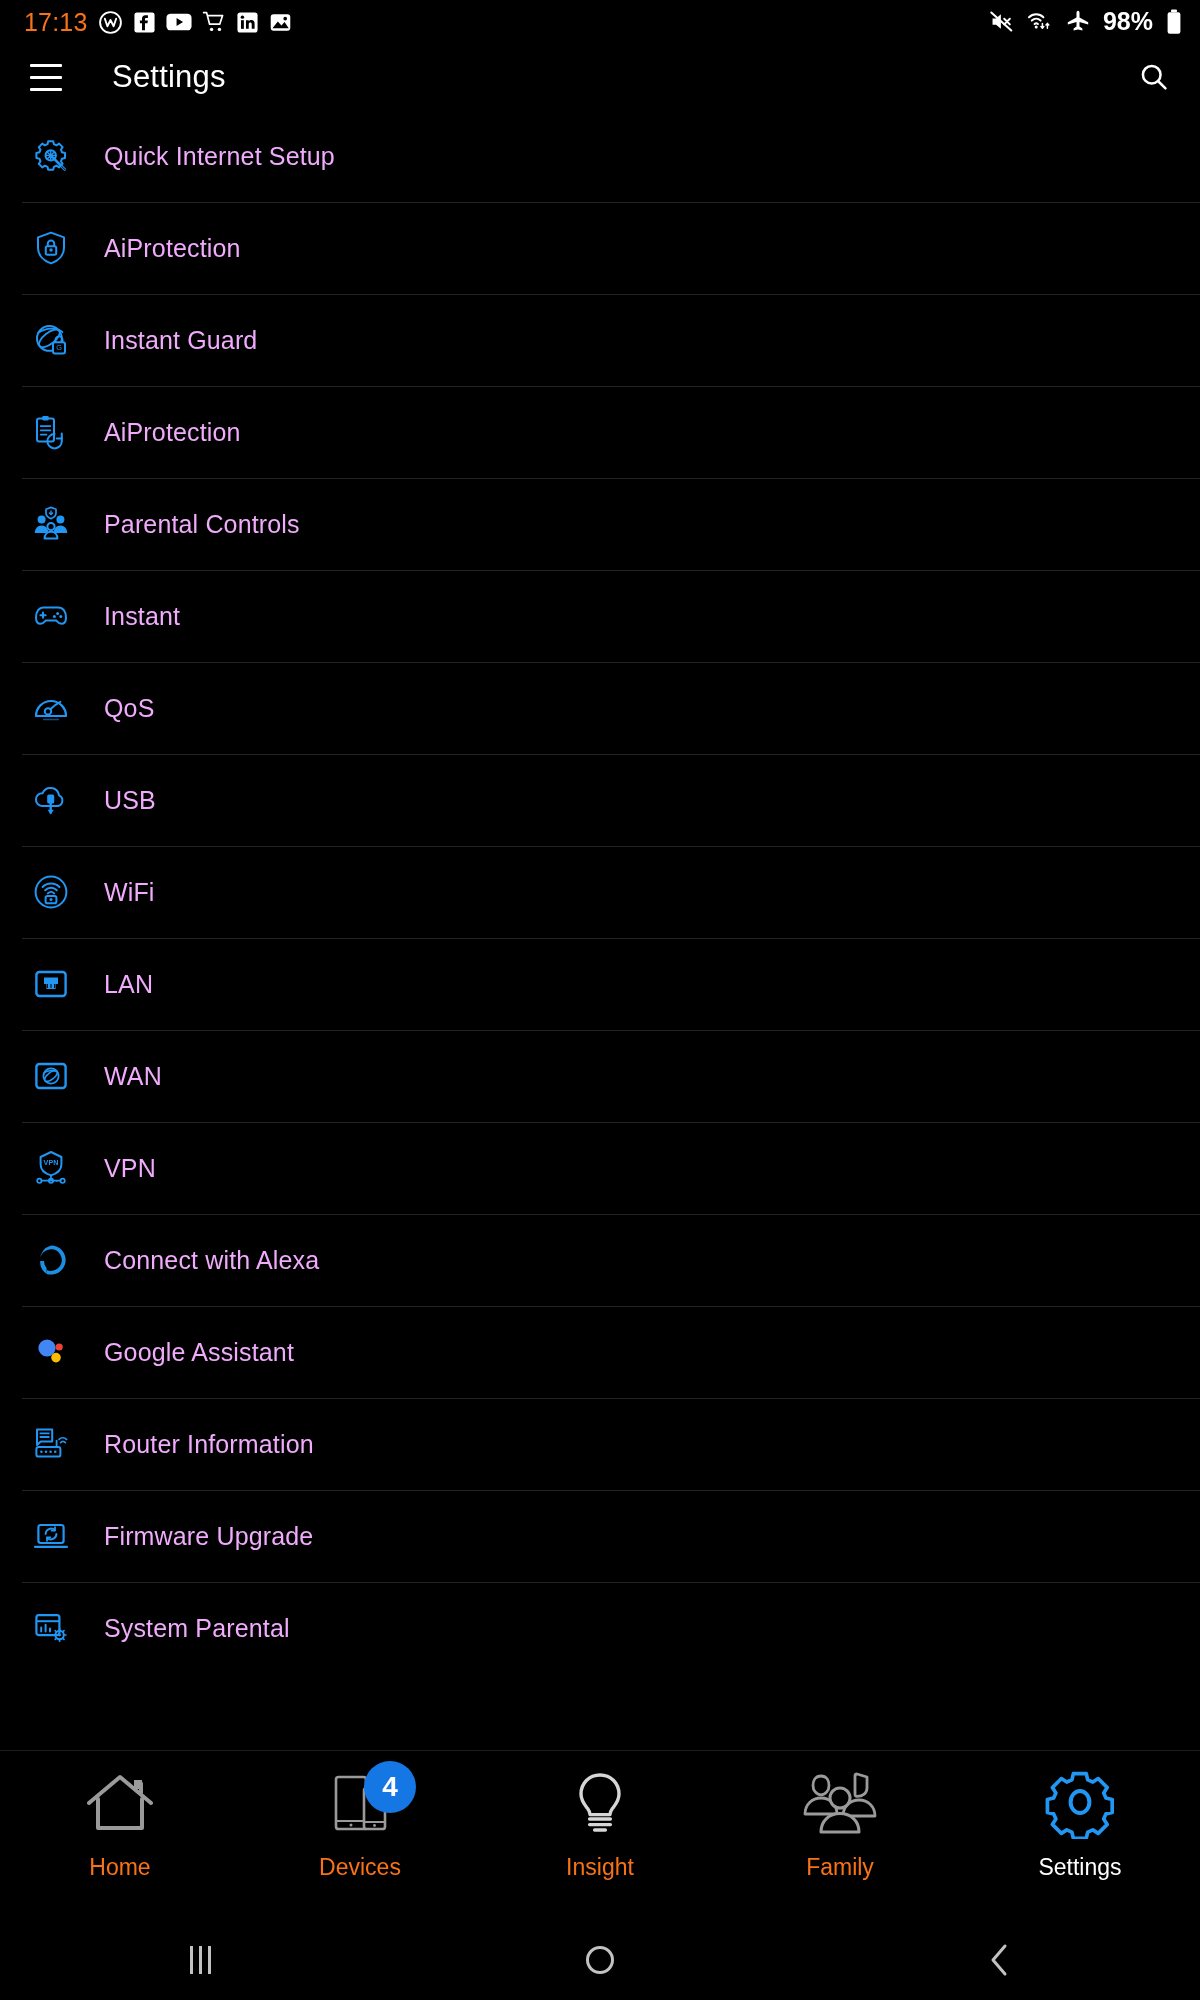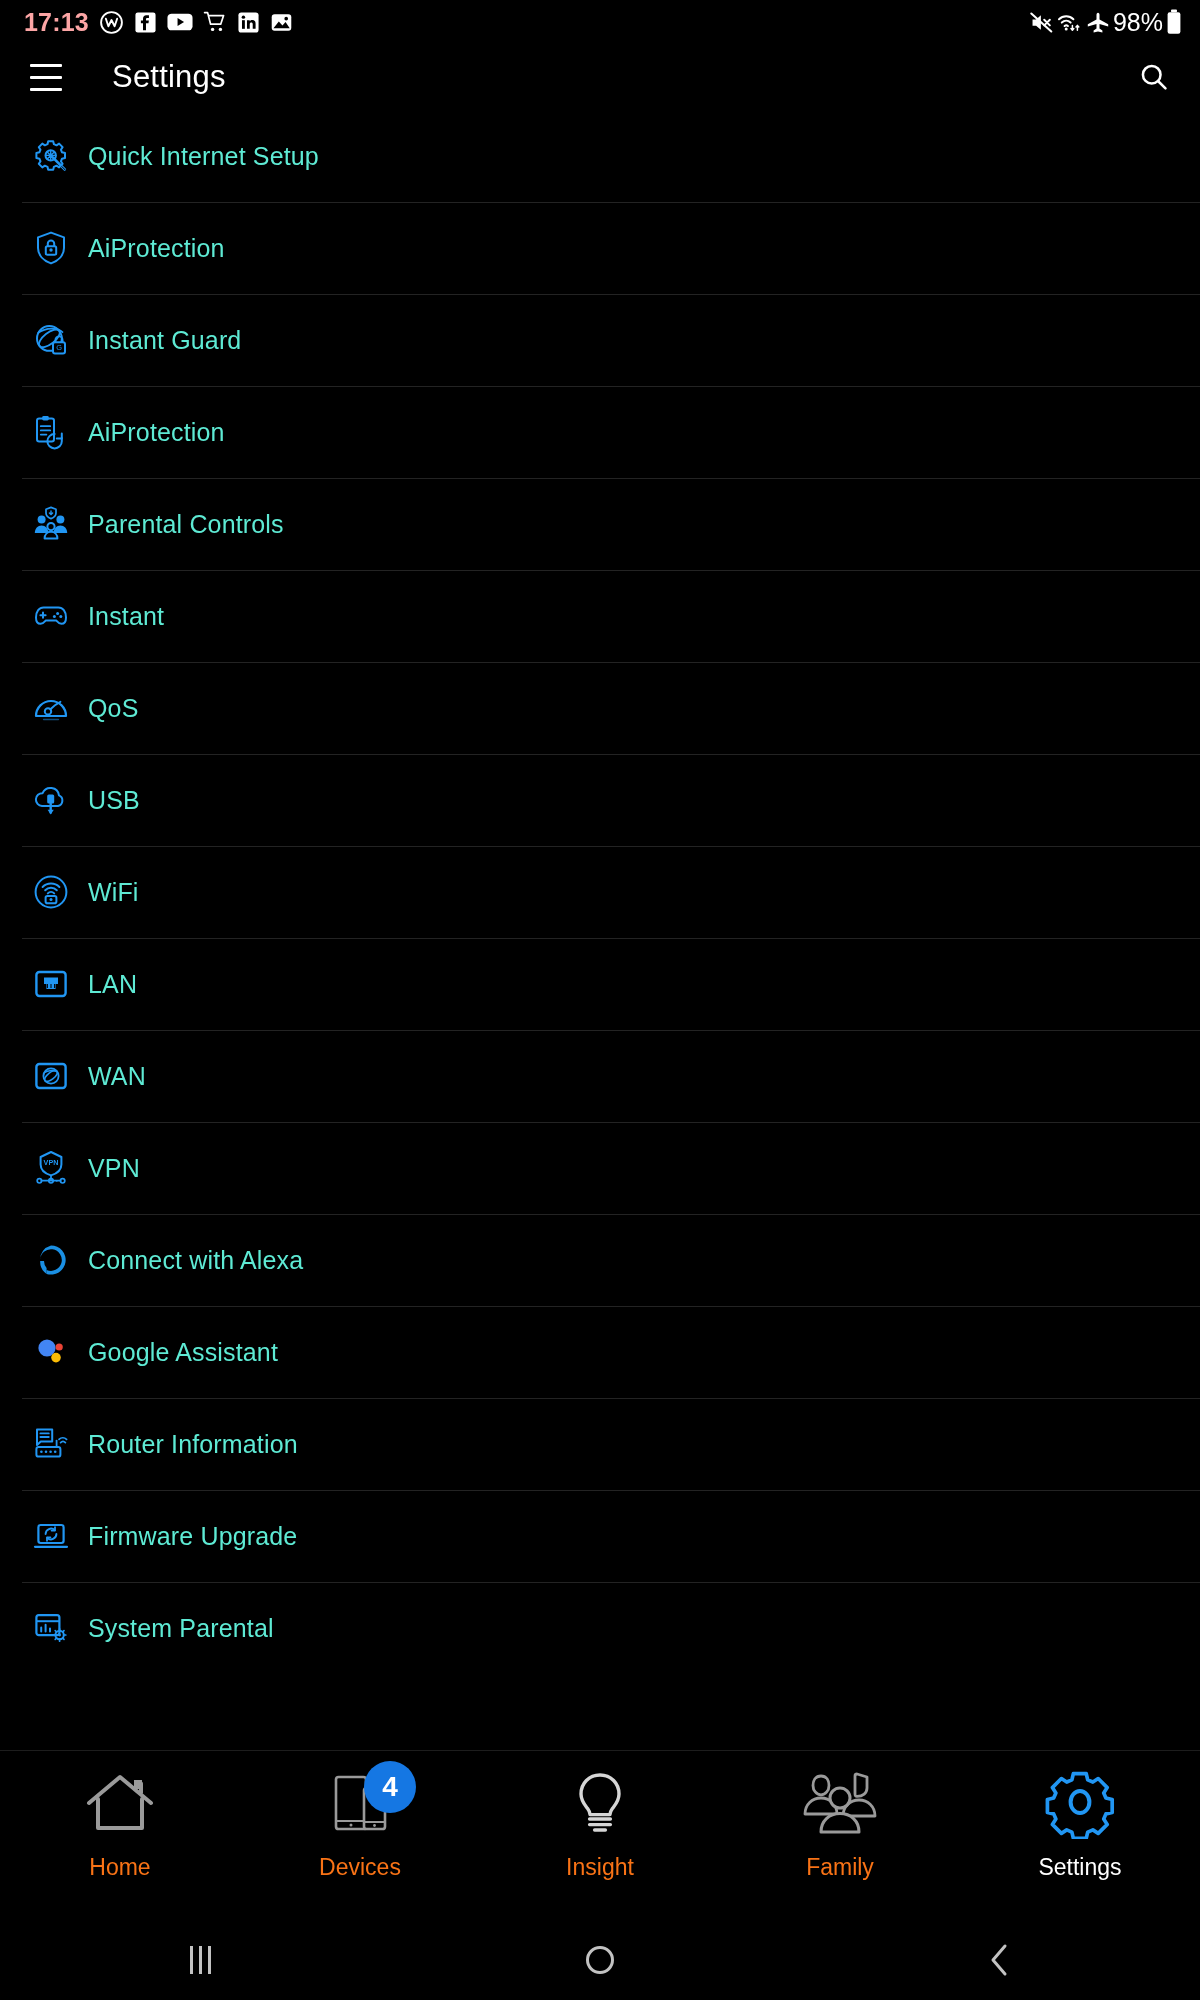--- a/index.html
+++ b/index.html
@@ -11,22 +11,22 @@
   }
   .screen { position:relative; width:1200px; height:2000px; background:#000; }
 
   
   .statusbar {
     position:absolute; top:0; left:0; width:1200px; height:44px;
     display:flex; align-items:center; padding:0 18px 0 24px;
     color:#fff;
   }
   .sb-left { display:flex; align-items:center; gap:10px; }
-  .sb-time { font-size:25px; letter-spacing:.2px; color:#fca5a5; line-height:1;font-weight:bold; }
-  .sb-right { margin-left:auto; display:flex; align-items:flex-end; gap:3px; }
+  .sb-time { font-size:25px; letter-spacing:.2px; color:#f97316; line-height:1; }
+  .sb-right { margin-left:auto; display:flex; align-items:flex-start; gap:13px;font-weight:bold; }
   .sb-pct { font-size:25px; color:#fff; line-height:1; }
   .sb-ico { display:block; }
 
   
   .header {
     position:absolute; top:44px; left:0; width:1200px; height:66px;
     display:flex; align-items:center; padding:0 22px 0 28px;
   }
   .hamburger { width:44px; height:44px; display:flex; flex-direction:column;
     justify-content:center; gap:9px; padding:0 2px; cursor:pointer; }
@@ -49,21 +49,21 @@
   }
   .row + .row::before {
     content:""; position:absolute; top:0; left:22px; right:0;
     height:1px; background:#232323;
   }
   .row-icon {
     width:42px; height:42px; flex:0 0 42px;
     display:flex; align-items:center; justify-content:center;
   }
   .row-label {
-    margin-left:16px; color:#5eead4; font-size:25px; letter-spacing:.15px;
+    margin-left:32px; color:#f0abfc; font-size:25px; letter-spacing:.15px;
     white-space:nowrap;
   }
 
   
   .tabbar {
     position:absolute; left:0; bottom:80px; width:1200px; height:170px;
     display:flex; border-top:1px solid #1d1d1d; background:#000;
   }
   .tab { flex:1; display:flex; flex-direction:column; align-items:center;
     justify-content:flex-start; padding-top:14px; cursor:pointer; position:relative; }

